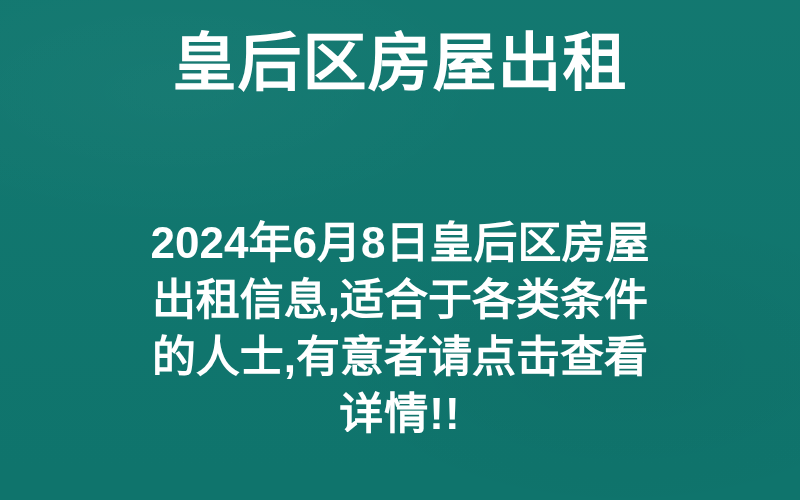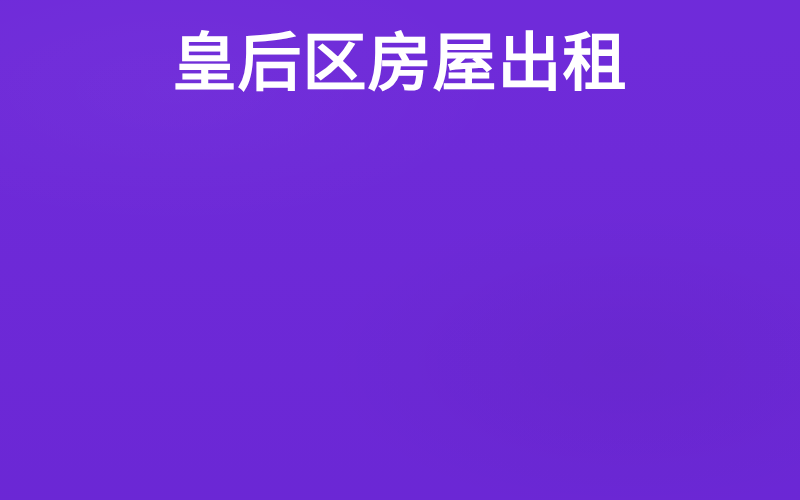--- a/index.html
+++ b/index.html
@@ -82,20 +82,26 @@
   }
 
   
   .body-line.last {
     letter-spacing: 1px;
   }
 </style>
 </head>
 <body>
 
-<div id="banner" style="background: #6d28d9; color: rgb(255, 255, 255);">
+<div id="banner" style="background: #0f766e; color: rgb(255, 255, 255);">
 
   <div class="title-block">
     <span class="title-text">皇后区房屋出租</span>
   </div>
 
+  <div class="body-block">
+    <span class="body-line">2024年6月8日皇后区房屋</span>
+    <span class="body-line">出租信息,适合于各类条件</span>
+    <span class="body-line">的人士,有意者请点击查看</span>
+    <span class="body-line last">详情!!</span>
+  </div>
 
 </div>
 
 </body></html>

